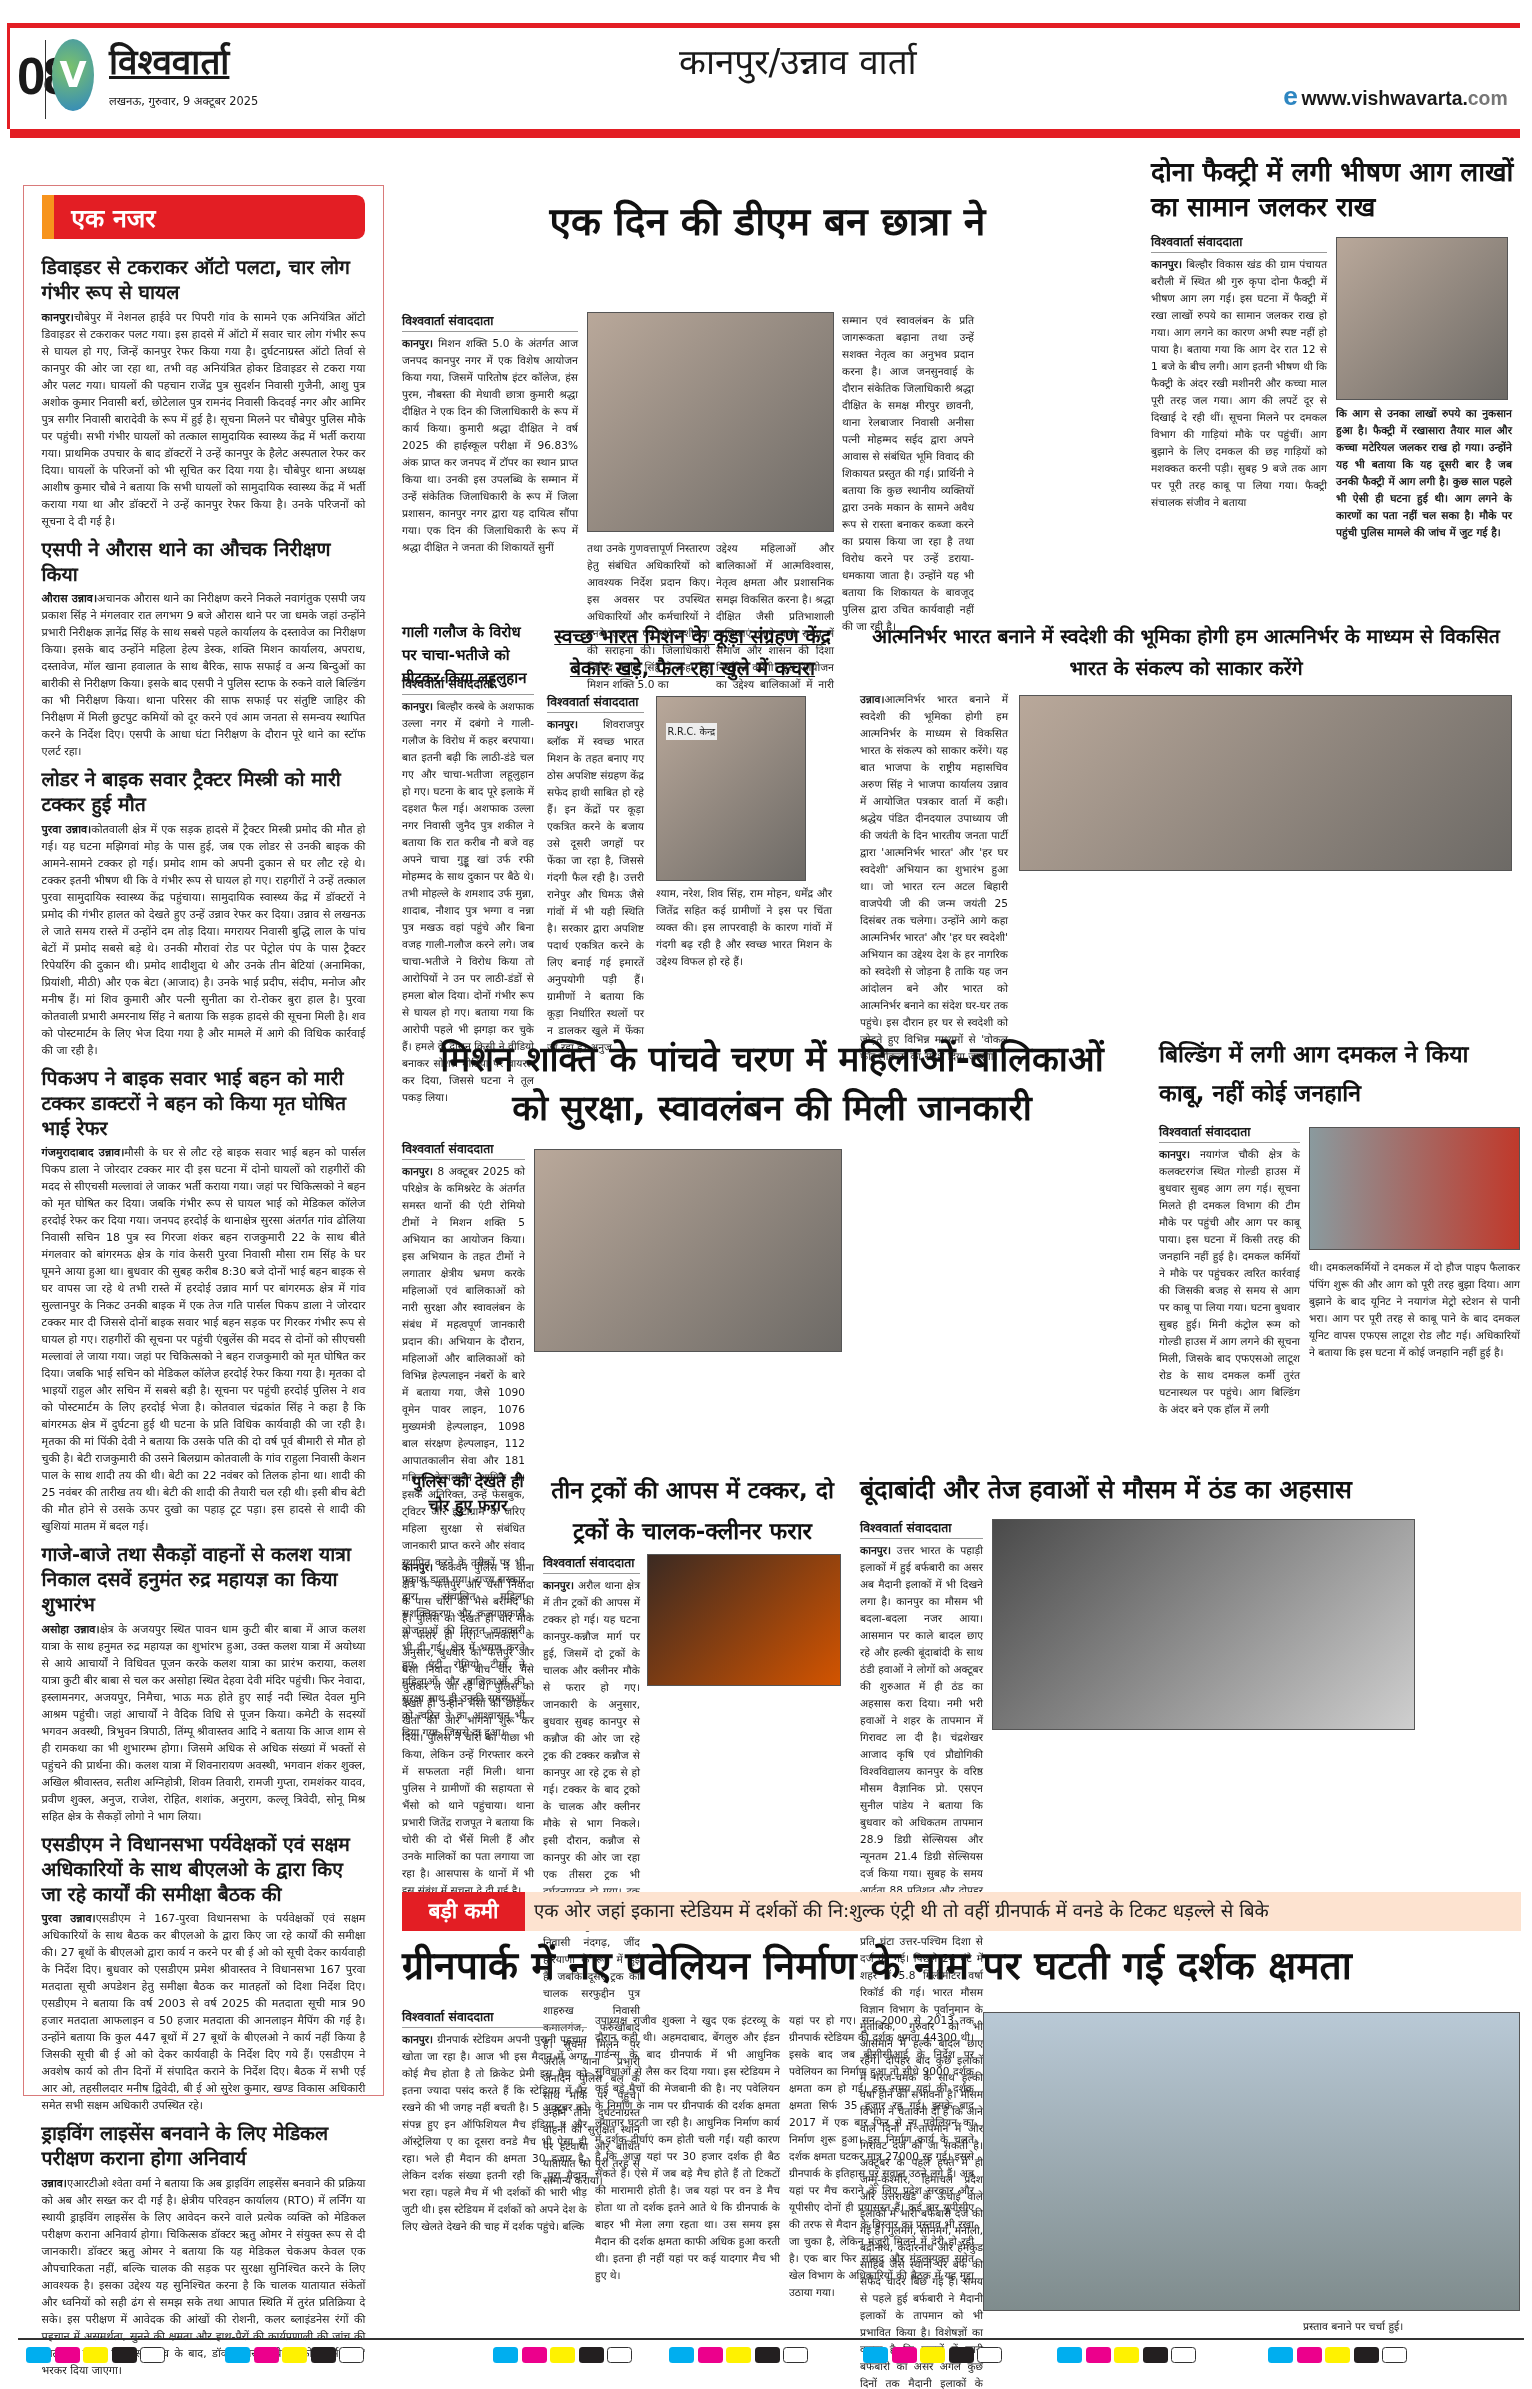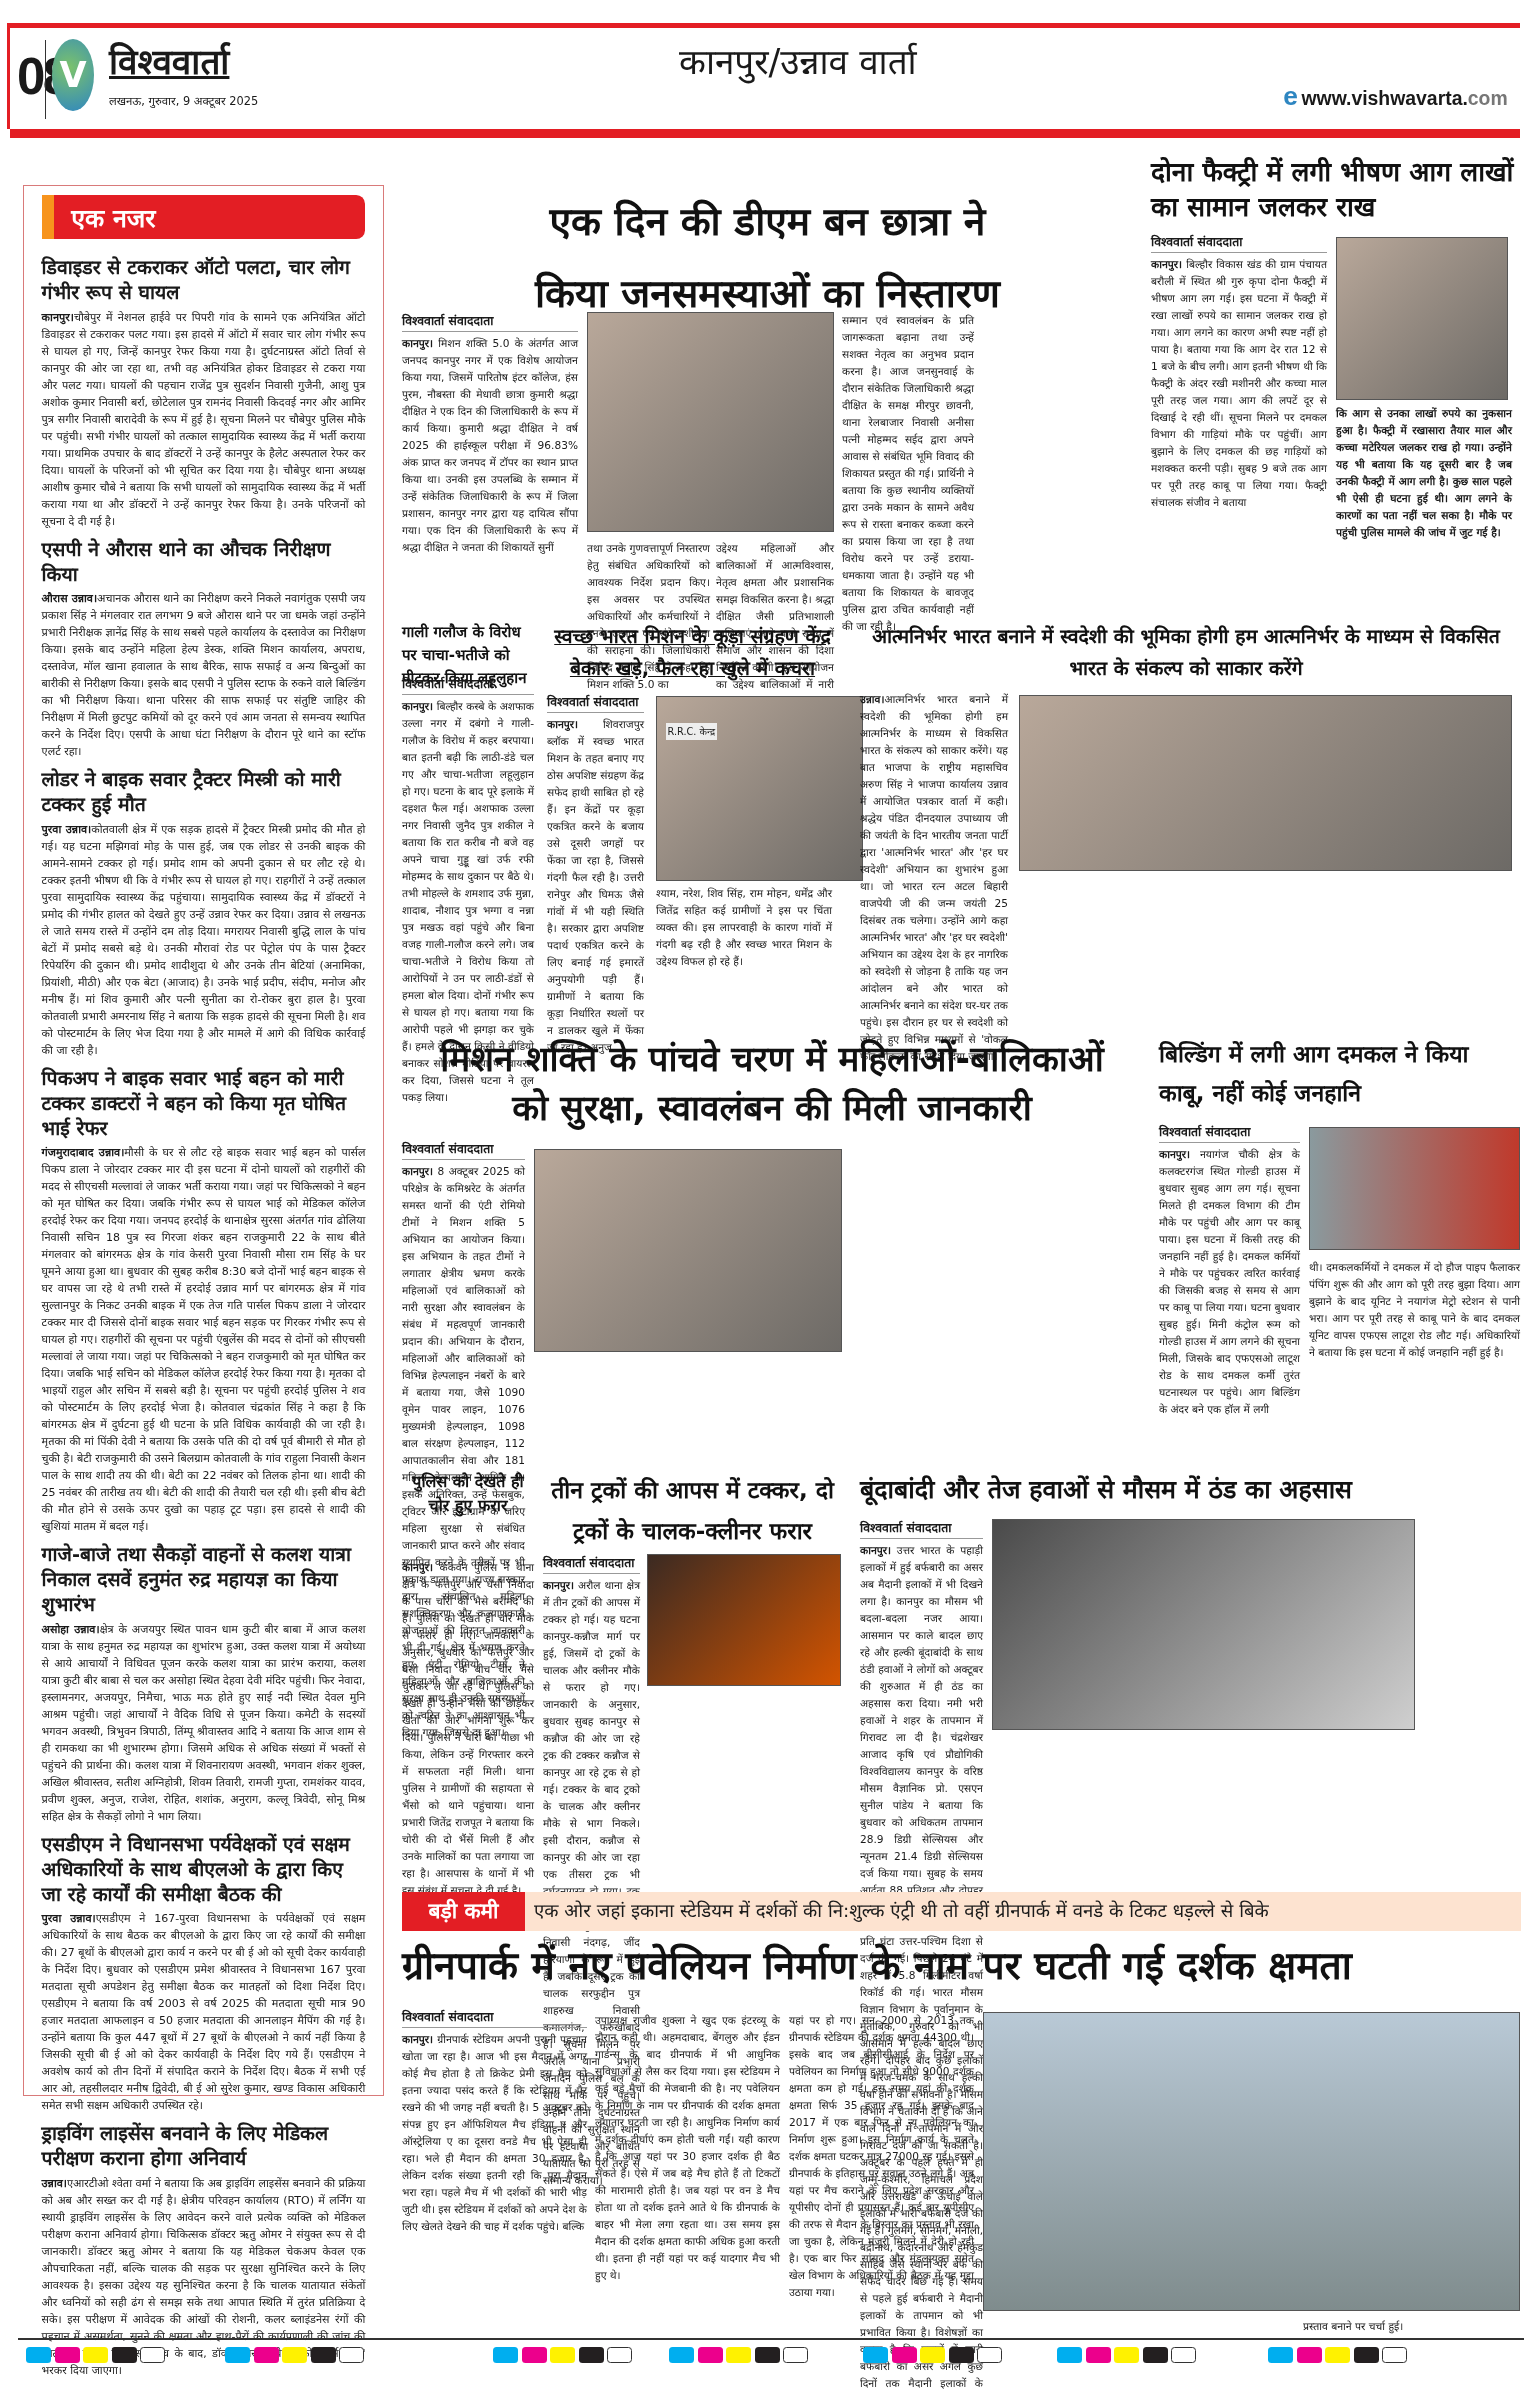--- a/index.html
+++ b/index.html
@@ -87,21 +87,20 @@
         <h3>ड्राइविंग लाइसेंस बनवाने के लिए मेडिकल परीक्षण कराना होगा अनिवार्य</h3>
     <p><b>उन्नाव।</b><span>एआरटीओ श्वेता वर्मा ने बताया कि अब ड्राइविंग लाइसेंस बनवाने की प्रक्रिया को अब और सख्त कर दी गई है। क्षेत्रीय परिवहन कार्यालय (RTO) में लर्निंग या स्थायी ड्राइविंग लाइसेंस के लिए आवेदन करने वाले प्रत्येक व्यक्ति को मेडिकल परीक्षण कराना अनिवार्य होगा। चिकित्सक डॉक्टर ऋतु ओमर ने संयुक्त रूप से दी जानकारी। डॉक्टर ऋतु ओमर ने बताया कि यह मेडिकल चेकअप केवल एक औपचारिकता नहीं, बल्कि चालक की सड़क पर सुरक्षा सुनिश्चित करने के लिए आवश्यक है। इसका उद्देश्य यह सुनिश्चित करना है कि चालक यातायात संकेतों और ध्वनियों को सही ढंग से समझ सके तथा आपात स्थिति में तुरंत प्रतिक्रिया दे सके। इस परीक्षण में आवेदक की आंखों की रोशनी, कलर ब्लाइंडनेस रंगों की पहचान में असमर्थता, सुनने की क्षमता और हाथ-पैरों की कार्यप्रणाली की जांच की जाती है। सफल चिकित्सा जांच के बाद, डॉक्टर द्वारा आवेदक को 'फॉर्म 1 ए' भरकर दिया जाएगा।</span></p>
       </div>
     </div>
 </div>
 
 <div class="main">
 
   <div class="abs head" style="left:0;top:8.8px;width:731px;font-size:39px;line-height:72px;text-align:center;margin-top:32px;">
     <div>एक दिन की डीएम बन छात्रा ने</div>
-    <div>किया जनसमस्याओं का निस्तारण</div>
   </div>
   <div class="abs" style="left:0;top:167px;width:176px;">
     <div class="byline">विश्ववार्ता संवाददाता</div>
     <div class="body"><b>कानपुर।</b> <span>मिशन शक्ति 5.0 के अंतर्गत आज जनपद कानपुर नगर में एक विशेष आयोजन किया गया, जिसमें पारितोष इंटर कॉलेज, हंस पुरम, नौबस्ता की मेधावी छात्रा कुमारी श्रद्धा दीक्षित ने एक दिन की जिलाधिकारी के रूप में कार्य किया। कुमारी श्रद्धा दीक्षित ने वर्ष 2025 की हाईस्कूल परीक्षा में 96.83% अंक प्राप्त कर जनपद में टॉपर का स्थान प्राप्त किया था। उनकी इस उपलब्धि के सम्मान में उन्हें संकेतिक जिलाधिकारी के रूप में जिला प्रशासन, कानपुर नगर द्वारा यह दायित्व सौंपा गया। एक दिन की जिलाधिकारी के रूप में श्रद्धा दीक्षित ने जनता की शिकायतें सुनीं</span></div>
   </div>
   <div class="abs photo" style="left:185px;top:167px;width:247px;height:220px;"></div>
   <div class="abs body" style="left:185px;top:395px;width:123px;">तथा उनके गुणवत्तापूर्ण निस्तारण हेतु संबंधित अधिकारियों को आवश्यक निर्देश प्रदान किए। इस अवसर पर उपस्थित अधिकारियों और कर्मचारियों ने उनके उत्साह एवं संवेदनशीलता की सराहना की। जिलाधिकारी जितेन्द्र प्रताप सिंह ने कहा कि मिशन शक्ति 5.0 का</div>
   <div class="abs body" style="left:314px;top:395px;width:118px;">उद्देश्य महिलाओं और बालिकाओं में आत्मविश्वास, नेतृत्व क्षमता और प्रशासनिक समझ विकसित करना है। श्रद्धा दीक्षित जैसी प्रतिभाशाली बालिकाएं आने वाले समय में समाज और शासन की दिशा निर्धारित करेंगी। इस आयोजन का उद्देश्य बालिकाओं में नारी सुरक्षा,</div>
   <div class="abs body" style="left:440px;top:167px;width:132px;">सम्मान एवं स्वावलंबन के प्रति जागरूकता बढ़ाना तथा उन्हें सशक्त नेतृत्व का अनुभव प्रदान करना है। आज जनसुनवाई के दौरान संकेतिक जिलाधिकारी श्रद्धा दीक्षित के समक्ष मीरपुर छावनी, थाना रेलबाजार निवासी अनीसा पत्नी मोहम्मद सईद द्वारा अपने आवास से संबंधित भूमि विवाद की शिकायत प्रस्तुत की गई। प्रार्थिनी ने बताया कि कुछ स्थानीय व्यक्तियों द्वारा उनके मकान के सामने अवैध रूप से रास्ता बनाकर कब्जा करने का प्रयास किया जा रहा है तथा विरोध करने पर उन्हें डराया-धमकाया जाता है। उन्होंने यह भी बताया कि शिकायत के बावजूद पुलिस द्वारा उचित कार्यवाही नहीं की जा रही है।</div>
 
@@ -117,21 +116,21 @@
   <div class="abs" style="left:0;top:530px;width:132px;">
     <div class="byline">विश्ववार्ता संवाददाता</div>
     <div class="body"><b>कानपुर।</b> <span>बिल्हौर कस्बे के अशफाक उल्ला नगर में दबंगो ने गाली-गलौज के विरोध में कहर बरपाया। बात इतनी बढ़ी कि लाठी-डंडे चल गए और चाचा-भतीजा लहूलुहान हो गए। घटना के बाद पूरे इलाके में दहशत फैल गई। अशफाक उल्ला नगर निवासी जुनैद पुत्र शकील ने बताया कि रात करीब नौ बजे वह अपने चाचा गुड्डू खां उर्फ रफी मोहम्मद के साथ दुकान पर बैठे थे। तभी मोहल्ले के शमशाद उर्फ मुन्ना, शादाब, नौशाद पुत्र भग्गा व नन्ना पुत्र मखऊ वहां पहुंचे और बिना वजह गाली-गलौज करने लगे। जब चाचा-भतीजे ने विरोध किया तो आरोपियों ने उन पर लाठी-डंडों से हमला बोल दिया। दोनों गंभीर रूप से घायल हो गए। बताया गया कि आरोपी पहले भी झगड़ा कर चुके हैं। हमले के दौरान किसी ने वीडियो बनाकर सोशल मीडिया पर वायरल कर दिया, जिससे घटना ने तूल पकड़ लिया।</span></div>
   </div>
 
   <div class="abs head" style="left:145px;top:476px;width:291px;font-size:19.4px;line-height:32px;text-align:center;text-decoration:underline;">स्वच्छ भारत मिशन के कूड़ा संग्रहण केंद्र बेकार खड़े, फैल रहा खुले में कचरा</div>
   <div class="abs" style="left:145px;top:548px;width:97px;">
     <div class="byline">विश्ववार्ता संवाददाता</div>
     <div class="body"><b>कानपुर।</b> <span>शिवराजपुर ब्लॉक में स्वच्छ भारत मिशन के तहत बनाए गए ठोस अपशिष्ट संग्रहण केंद्र सफेद हाथी साबित हो रहे हैं। इन केंद्रों पर कूड़ा एकत्रित करने के बजाय उसे दूसरी जगहों पर फेंका जा रहा है, जिससे गंदगी फैल रही है। उत्तरी रानेपुर और घिमऊ जैसे गांवों में भी यही स्थिति है। सरकार द्वारा अपशिष्ट पदार्थ एकत्रित करने के लिए बनाई गई इमारतें अनुपयोगी पड़ी हैं। ग्रामीणों ने बताया कि कूड़ा निर्धारित स्थलों पर न डालकर खुले में फेंका जा रहा है। अनुज,</span></div>
   </div>
-  <div class="abs photo" style="left:254px;top:551px;width:207px;height:185px;">
+  <div class="abs photo" style="left:254px;top:551px;width:150px;height:185px;">
     <span style="position:absolute;left:8.8px;top:26.4px;background:#eee;font-size:9.7px;padding:1.8px;">R.R.C. केन्द्र</span>
   </div>
   <div class="abs body" style="left:254px;top:740px;width:176px;">श्याम, नरेश, शिव सिंह, राम मोहन, धर्मेंद्र और जितेंद्र सहित कई ग्रामीणों ने इस पर चिंता व्यक्त की। इस लापरवाही के कारण गांवों में गंदगी बढ़ रही है और स्वच्छ भारत मिशन के उद्देश्य विफल हो रहे हैं।</div>
 
   <div class="abs head" style="left:458px;top:476px;width:652px;font-size:19.4px;line-height:32px;text-align:center;">आत्मनिर्भर भारत बनाने में स्वदेशी की भूमिका होगी हम आत्मनिर्भर के माध्यम से विकसित भारत के संकल्प को साकार करेंगे</div>
   <div class="abs body" style="left:458px;top:546px;width:148px;"><b>उन्नाव।</b><span>आत्मनिर्भर भारत बनाने में स्वदेशी की भूमिका होगी हम आत्मनिर्भर के माध्यम से विकसित भारत के संकल्प को साकार करेंगे। यह बात भाजपा के राष्ट्रीय महासचिव अरुण सिंह ने भाजपा कार्यालय उन्नाव में आयोजित पत्रकार वार्ता में कही। श्रद्धेय पंडित दीनदयाल उपाध्याय जी की जयंती के दिन भारतीय जनता पार्टी द्वारा 'आत्मनिर्भर भारत' और 'हर घर स्वदेशी' अभियान का शुभारंभ हुआ था। जो भारत रत्न अटल बिहारी वाजपेयी जी की जन्म जयंती 25 दिसंबर तक चलेगा। उन्होंने आगे कहा आत्मनिर्भर भारत' और 'हर घर स्वदेशी' अभियान का उद्देश्य देश के हर नागरिक को स्वदेशी से जोड़ना है ताकि यह जन आंदोलन बने और भारत को आत्मनिर्भर बनाने का संदेश घर-घर तक पहुंचे। इस दौरान हर घर से स्वदेशी को जोड़ते हुए विभिन्न माध्यमों से 'वोकल फॉर लोकल' का संदेश दिया जाएगा।</span></div>
   <div class="abs photo" style="left:617px;top:550px;width:493px;height:176px;"></div>
 
   <div class="abs head" style="left:0;top:890px;width:740px;font-size:35px;line-height:49px;text-align:center;">
     <div>मिशन शक्ति के पांचवे चरण में महिलाओं-बालिकाओं</div>

